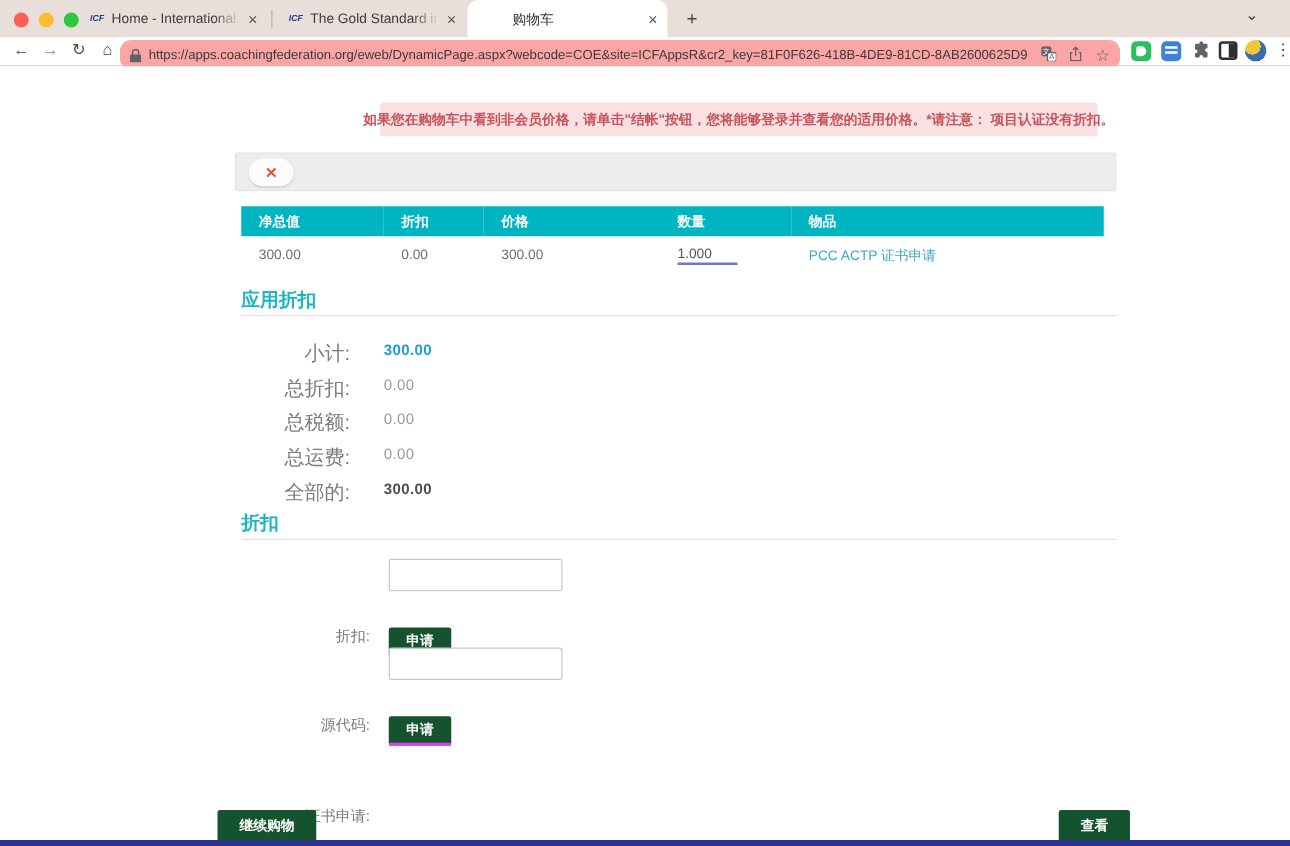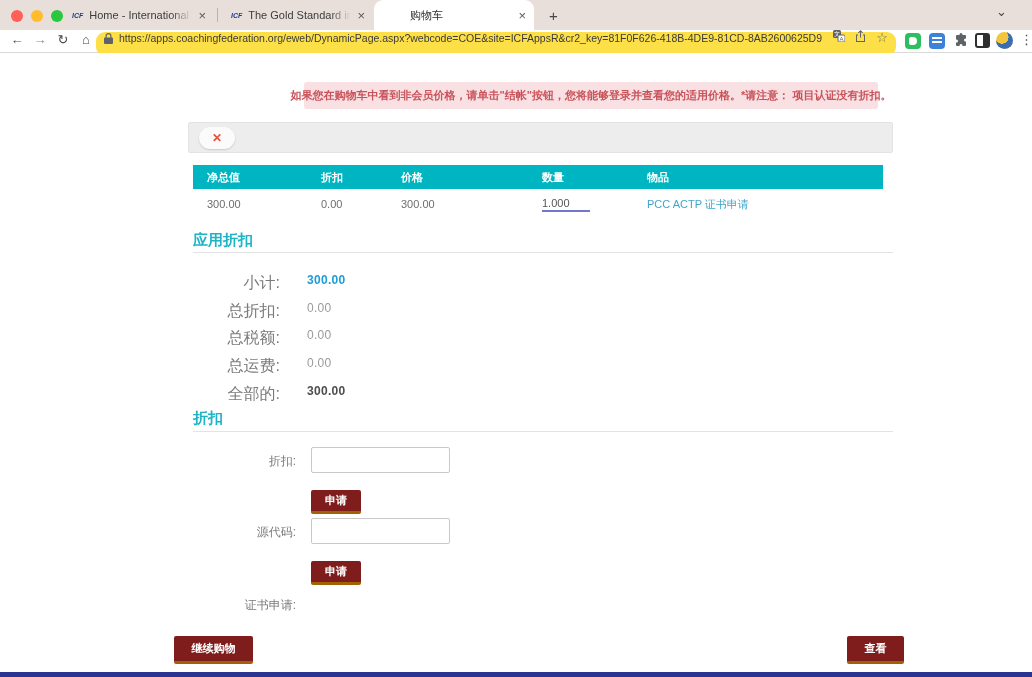--- a/index.html
+++ b/index.html
@@ -20,22 +20,22 @@
   .tab1 { left:62px; } .tab2 { left:221px; }
   .tab-sep { position:absolute; left:217px; top:8px; width:1px; height:14px; background:#bdb3ae; }
   .tab.active { left:374px; width:160px; background:#ffffff; border-radius:9px 9px 0 0; }
   .tab.active .tab-title { color:#2f2f2f; padding-left:26px; }
   .new-tab-btn { position:absolute; left:544px; top:6px; width:19px; height:19px; font-size:15px; color:#454545;
      display:flex; align-items:center; justify-content:center; cursor:pointer; }
   .tab-chevron { position:absolute; left:996px; top:4px; font-size:13px; color:#454545; cursor:pointer; }
 
   .toolbar { position:absolute; left:0; top:30px; width:1032px; height:23px; background:#ffffff; border-bottom:1px solid #d9d9d9; }
   .nav-ic { position:absolute; top:2px; font-size:13px; color:#4a4a4a; width:18px; text-align:center; cursor:pointer; }
-  .omnibox { position:absolute; left:96px; top:2px; width:800px; height:18px; background:#fde047; border-radius:9px;
-     display:flex; align-items:flex-end; padding:12px 8px; }
+  .omnibox { position:absolute; left:96px; top:2px; width:800px; height:18px; background:#fca5a5; border-radius:9px;
+     display:flex; align-items:center; padding:12px 8px; }
   .lock-icon { flex:0 0 auto; margin-right:6px; display:flex; }
   .url-text { font-size:10.5px; color:#3a3a3a; white-space:nowrap; overflow:hidden; flex:1 1 auto; }
   .omni-ic { flex:0 0 auto; margin-left:10px; font-size:11px; color:#5f6368; cursor:pointer; line-height:1; }
   .ext { position:absolute; top:3px; width:16px; height:16px; border-radius:4px; cursor:pointer; }
   .ext.evernote { left:905px; background:#2dbe60; }
   .ext.evernote::after { content:""; position:absolute; left:4px; top:4px; width:8px; height:8px; background:#fff; border-radius:2px 4px 4px 2px; }
   .ext.blue { left:929px; background:#3b82d8; }
   .ext.blue::after { content:""; position:absolute; left:3px; top:4px; width:10px; height:2px; background:#fff; box-shadow:0 4px 0 #fff; }
   .ext.puzzle { left:953px; background:transparent; color:#5f6368; font-size:12px; text-align:center; line-height:16px; }
   .sidebar-ic { position:absolute; left:975px; top:3px; width:15px; height:15px; border:2px solid #2f2f2f; border-radius:3px; cursor:pointer; }
@@ -67,26 +67,26 @@
 
   .section-heading { position:absolute; left:193px; font-size:15px; font-weight:bold; color:#1db4c6; }
   .hr { position:absolute; left:193px; width:700px; height:1px; background:#e3e3e3; }
 
   .trow { position:absolute; height:14px; }
   .tlabel { position:absolute; left:177px; width:103px; text-align:right; font-size:16px; color:#7b7b7b; }
   .tvalue { position:absolute; left:307px; font-size:12px; color:#9a9a9a; letter-spacing:.3px; }
   .tvalue.blue { color:#1e9cd7; font-weight:bold; }
   .tvalue.dark { color:#4d4d4d; font-weight:bold; }
 
-  .form-label { position:absolute; left:193px; width:103px; text-align:right; font-size:12px; color:#7b7b7b; }
+  .form-label { position:absolute; left:193px; width:103px; text-align:right; font-size:12px; color:#7b7b7b;margin-top:48px; }
   .form-input { position:absolute; left:311px; width:139px; height:26px; border:1px solid #c9c9c9; border-radius:2px;
      font-size:12px; padding:0 6px; font-family:"Liberation Sans", sans-serif; background:#fff; }
-  .btn { background:#7f1d1d; color:#ffffff; font-size:11px; font-weight:bold; text-align:center;
-     border:none; border-bottom:3px solid #a16207; border-radius:2px; cursor:pointer;
-     font-family:"Liberation Sans", sans-serif; }
+  .btn { background:#14532d; color:#ffffff; font-size:11px; font-weight:bold; text-align:center;
+     border:none; border-bottom:3px solid #d946ef; border-radius:2px; cursor:pointer;
+     font-family:"Liberation Sans", sans-serif;margin-top:12px; }
   .apply-btn { position:absolute; left:311px; width:50px; height:24px; }
   .continue-btn { position:absolute; left:174px; top:583px; width:79px; height:28px; }
   .view-btn { position:absolute; left:847px; top:583px; width:57px; height:28px; }
 
   .footer-bar { position:absolute; left:0; top:619px; width:1032px; height:5px; background:#2b3490; }
 </style>
 </head>
 <body>
 
 <div class="tab-strip">

